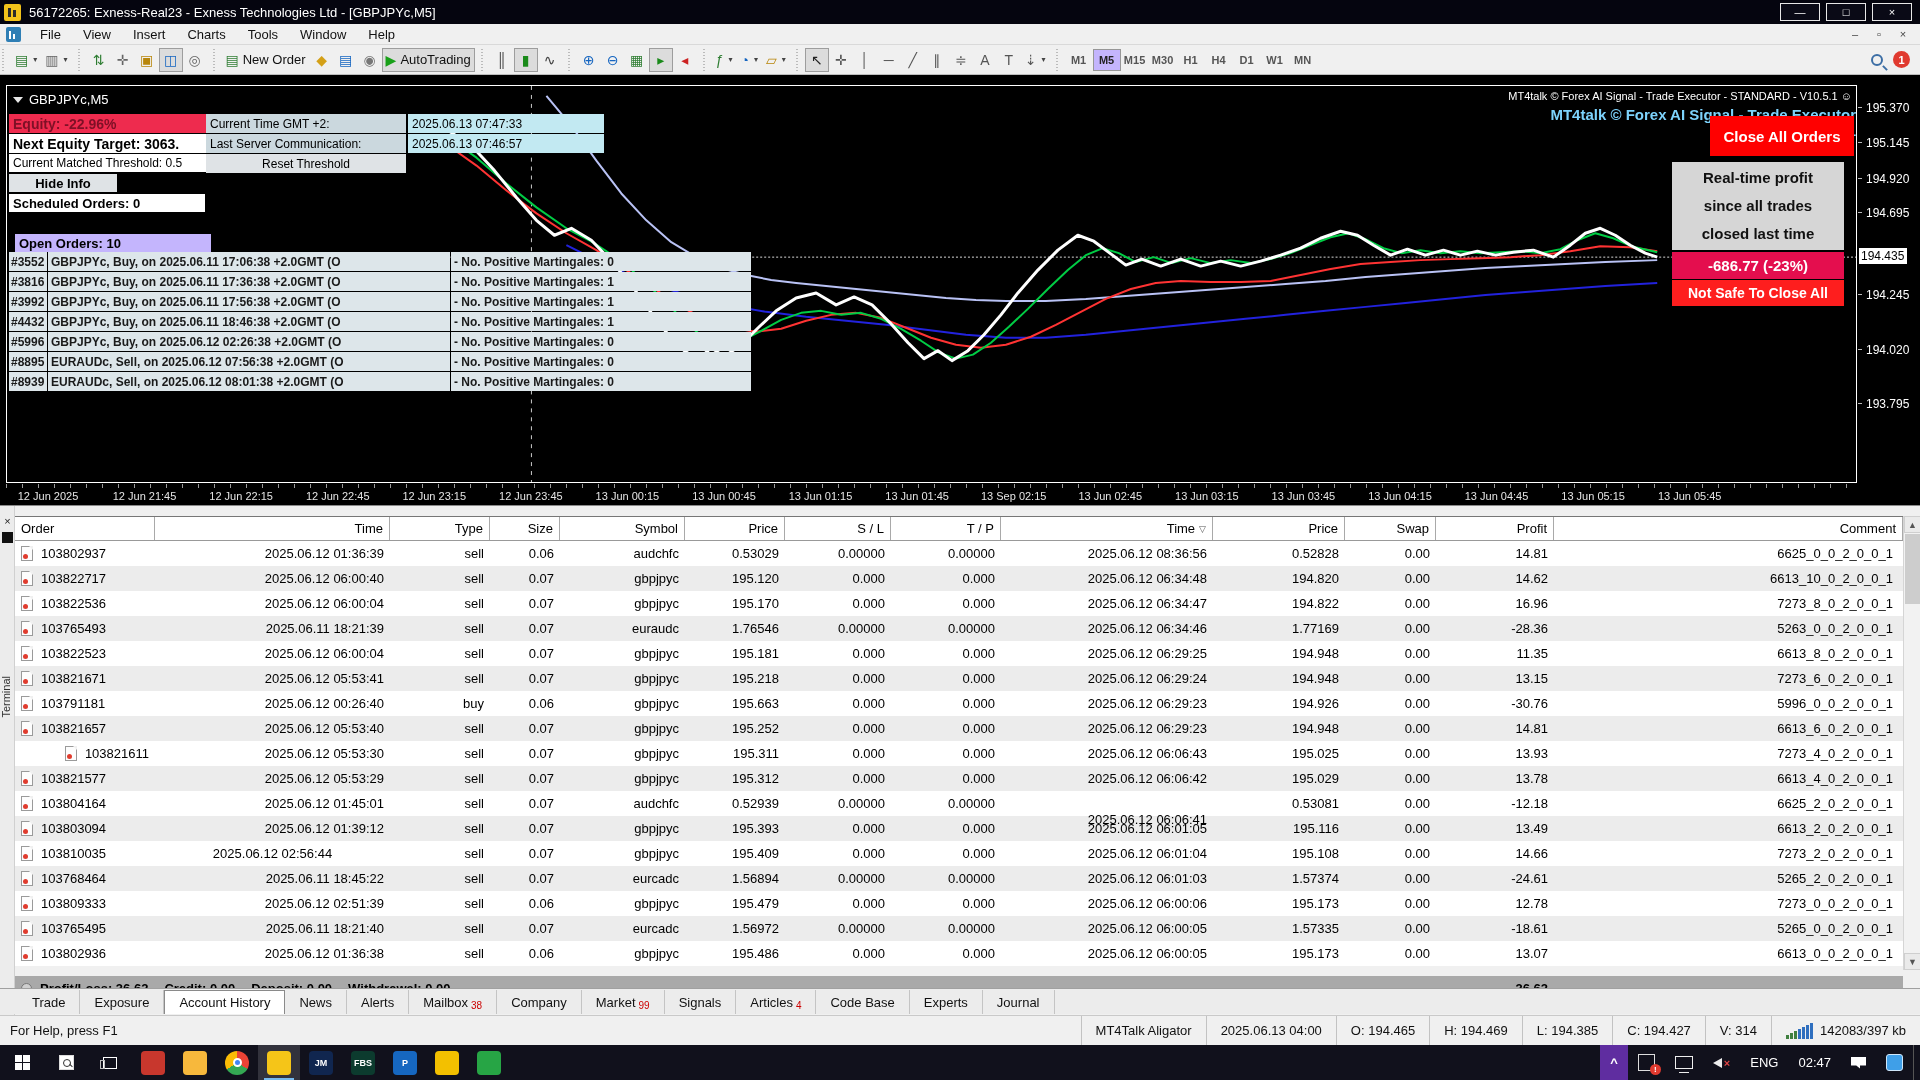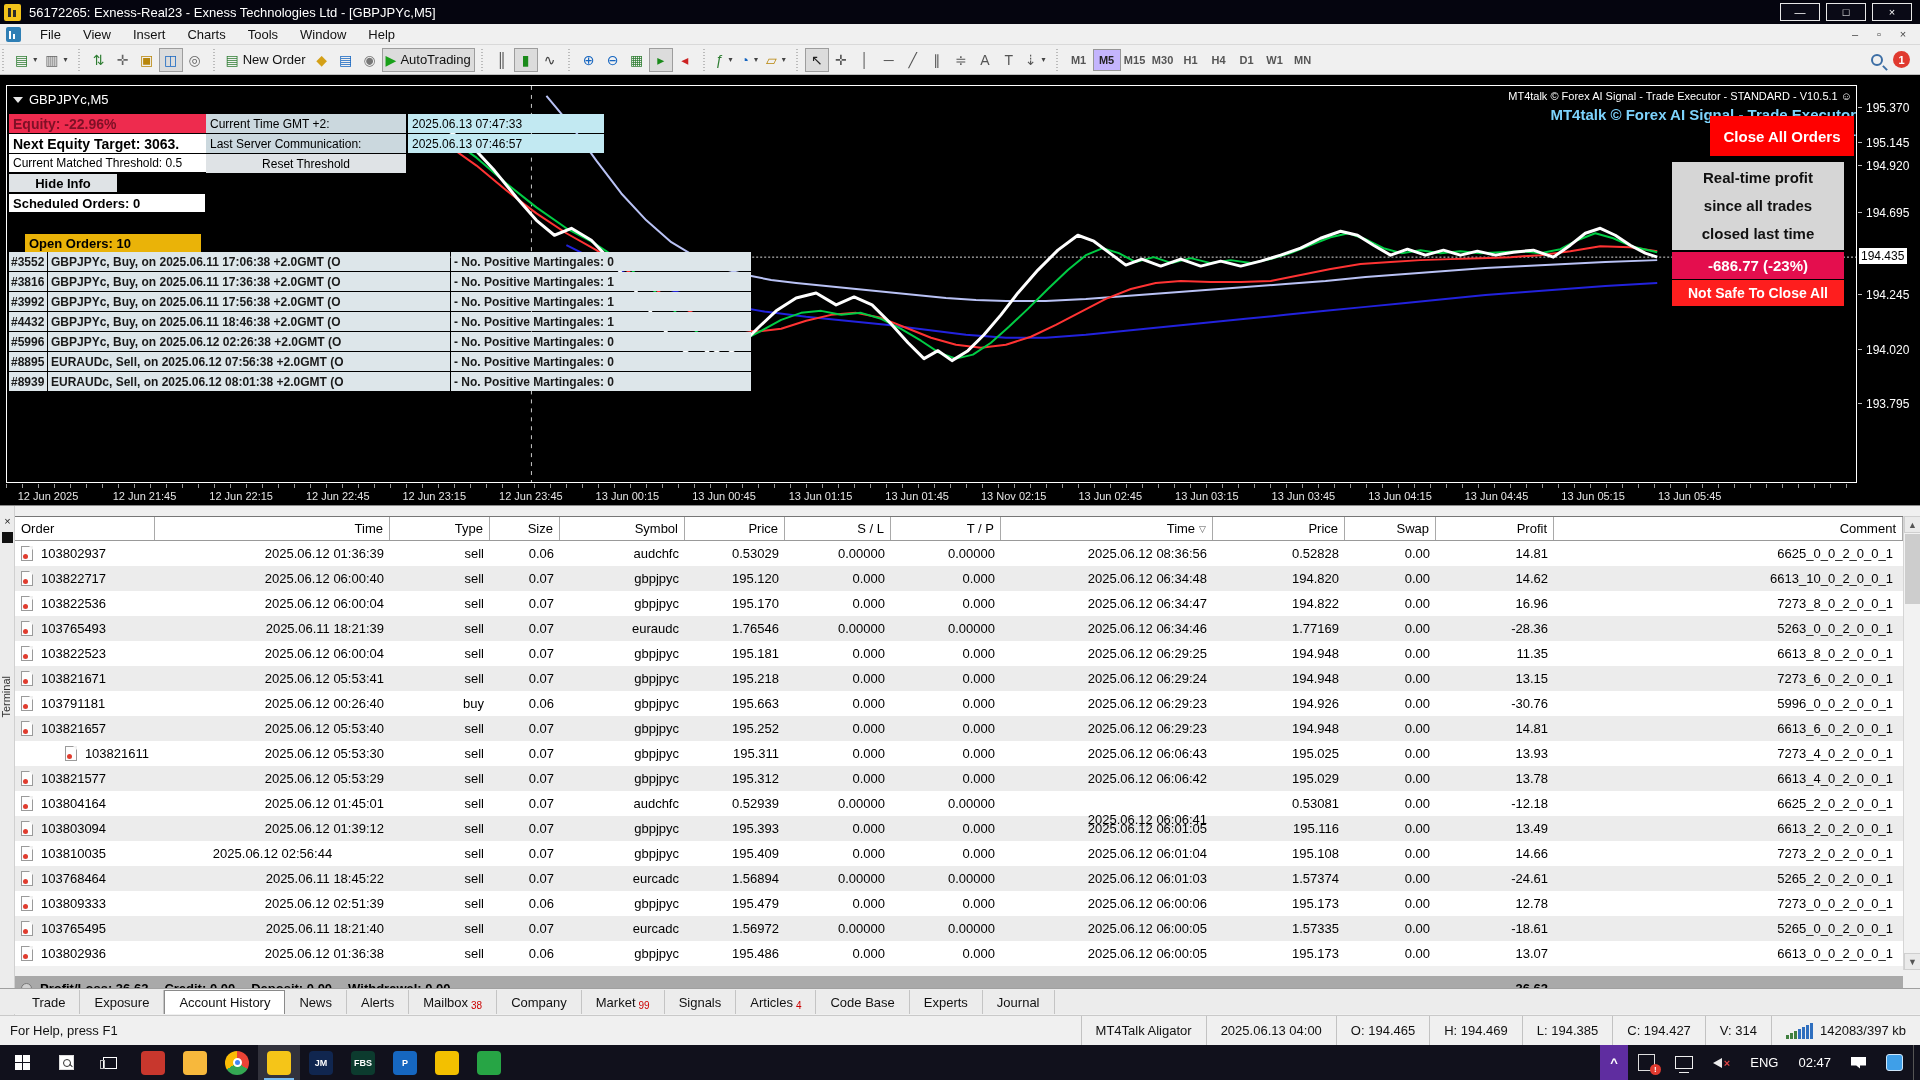--- a/index.html
+++ b/index.html
@@ -55,21 +55,21 @@
   #plot { position:absolute; left:6px; top:10px; right:63px; bottom:22px; border:1px solid #fff; }
   #chart-svg { position:absolute; inset:0; width:100%; height:100%; }
   #symbol-label { position:absolute; left:6px; top:6px; color:#fff; font-size:13px; display:flex; gap:6px; align-items:center; }
   .tri-down { width:0; height:0; border-left:5px solid transparent; border-right:5px solid transparent; border-top:6px solid #e8e8e8; }
   .obox { position:absolute; font-size:12px; color:#000; display:flex; align-items:center; padding:0 4px; }
   #equity-box { left:2px; top:28px; width:240px; height:19px; background:#ee2b4e; color:#7e1026; font-weight:bold; font-size:14px; }
   #target-box { left:2px; top:48px; width:240px; height:19px; background:#fff; font-weight:bold; font-size:14px; }
   #threshold-box { left:2px; top:68px; width:240px; height:18px; background:#fff; font-size:12px; }
   #hide-info-btn { left:2px; top:88px; width:108px; height:18px; background:#dfe3e6; font-weight:bold; font-size:13px; justify-content:center; }
   #scheduled-box { left:2px; top:108px; width:196px; height:18px; background:#fff; font-weight:bold; font-size:13px; }
-  #openorders-box { left:18px; top:148px; width:176px; height:18px; background:#eab308; font-weight:bold; font-size:13px; }
+  #openorders-box { left:8px; top:148px; width:196px; height:18px; background:#c4b5fd; font-weight:bold; font-size:13px; }
   .info-label { background:#cbd8de; font-size:12px; }
   .info-value { background:#c2e9f2; font-size:12px; }
   #ct-label { left:199px; top:28px; width:200px; height:19px; }
   #ct-value { left:401px; top:28px; width:196px; height:19px; }
   #ls-label { left:199px; top:48px; width:200px; height:19px; }
   #ls-value { left:401px; top:48px; width:196px; height:19px; }
   #reset-btn { left:199px; top:68px; width:200px; height:19px; background:#dfe3e6; justify-content:center; font-size:12px; }
   #open-orders-list { position:absolute; left:2px; top:166px; }
   .ord-row { display:flex; gap:1px; margin-bottom:1px; height:19px; font-size:12px; font-weight:600; color:#1a1a1a; }
   .ord-id { width:38px; background:#dde6ea; display:flex; align-items:center; padding:0 2px; }
@@ -435,39 +435,39 @@
           <div data-name="realtime-profit-line">since all trades</div>
           <div data-name="realtime-profit-line">closed last time</div>
         </div>
       <div id="profit-box" data-name="realtime-profit-value">-686.77 (-23%)</div>
       <div id="notsafe-box" data-name="not-safe-banner">Not Safe To Close All</div>
     </div>
 
     <div id="price-axis" data-name="price-axis">
         <div class="ptick" data-name="price-tick" style="top: 15px;">195.370</div>
         <div class="ptick" data-name="price-tick" style="top: 50px;">195.145</div>
-        <div class="ptick" data-name="price-tick" style="top: 73px;">194.920</div>
+        <div class="ptick" data-name="price-tick" style="top: 86px;">194.920</div>
         <div class="ptick" data-name="price-tick" style="top: 120px;">194.695</div>
         <div class="ptick" data-name="price-tick" style="top: 202px;">194.245</div>
         <div class="ptick" data-name="price-tick" style="top: 257px;">194.020</div>
         <div class="ptick" data-name="price-tick" style="top: 311px;">193.795</div>
         <div class="pcur" data-name="current-price-tag" style="top: 163px;">194.435</div>
       </div>
     <div id="x-axis" data-name="time-axis">
         <span class="xlab" data-name="time-axis-label" style="left: 42px;">12 Jun 2025</span>
         <span class="xlab" data-name="time-axis-label" style="left: 138.57px;">12 Jun 21:45</span>
         <span class="xlab" data-name="time-axis-label" style="left: 235.14px;">12 Jun 22:15</span>
         <span class="xlab" data-name="time-axis-label" style="left: 331.71px;">12 Jun 22:45</span>
         <span class="xlab" data-name="time-axis-label" style="left: 428.28px;">12 Jun 23:15</span>
         <span class="xlab" data-name="time-axis-label" style="left: 524.85px;">12 Jun 23:45</span>
         <span class="xlab" data-name="time-axis-label" style="left: 621.42px;">13 Jun 00:15</span>
         <span class="xlab" data-name="time-axis-label" style="left: 717.99px;">13 Jun 00:45</span>
         <span class="xlab" data-name="time-axis-label" style="left: 814.56px;">13 Jun 01:15</span>
         <span class="xlab" data-name="time-axis-label" style="left: 911.13px;">13 Jun 01:45</span>
-        <span class="xlab" data-name="time-axis-label" style="left: 1007.7px;">13 Nov 02:15</span>
+        <span class="xlab" data-name="time-axis-label" style="left: 1007.7px;">13 Sep 02:15</span>
         <span class="xlab" data-name="time-axis-label" style="left: 1104.27px;">13 Jun 02:45</span>
         <span class="xlab" data-name="time-axis-label" style="left: 1200.84px;">13 Jun 03:15</span>
         <span class="xlab" data-name="time-axis-label" style="left: 1297.41px;">13 Jun 03:45</span>
         <span class="xlab" data-name="time-axis-label" style="left: 1393.98px;">13 Jun 04:15</span>
         <span class="xlab" data-name="time-axis-label" style="left: 1490.55px;">13 Jun 04:45</span>
         <span class="xlab" data-name="time-axis-label" style="left: 1587.12px;">13 Jun 05:15</span>
         <span class="xlab" data-name="time-axis-label" style="left: 1683.69px;">13 Jun 05:45</span>
       </div>
   </div>
 

